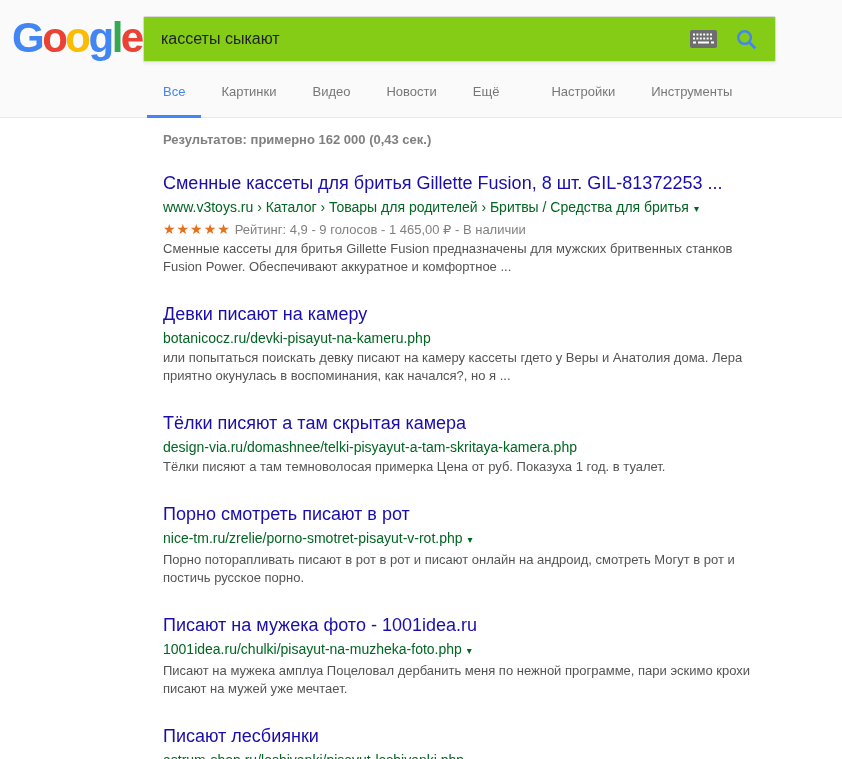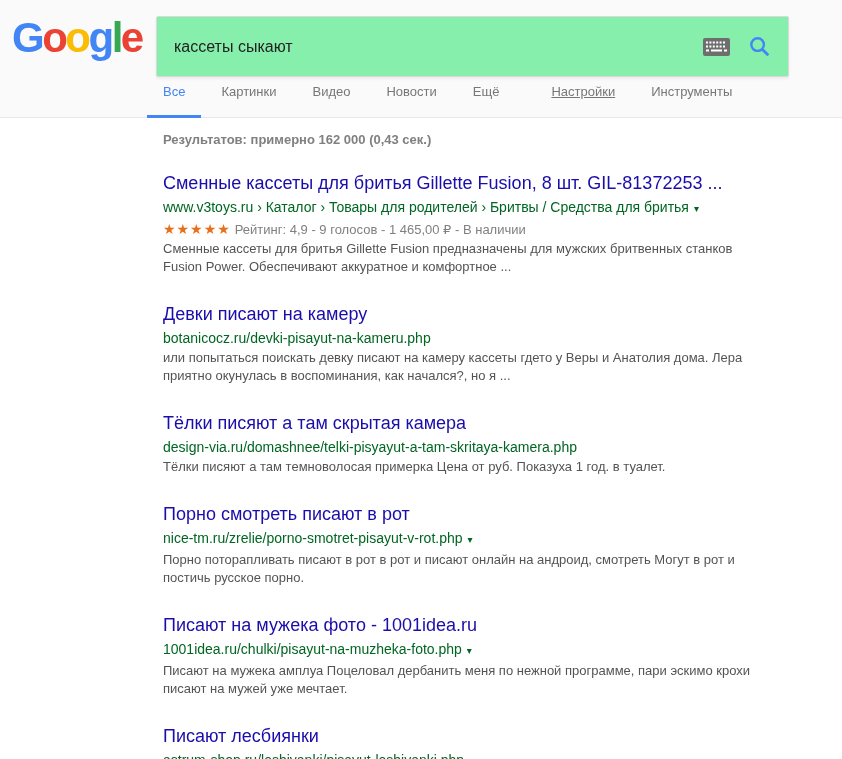--- a/index.html
+++ b/index.html
@@ -1,38 +1,38 @@
 <!DOCTYPE html>
 <html><head>
 <meta charset="utf-8">
 <style>
   * { margin:0; padding:0; box-sizing:border-box; }
   html,body { width:842px; height:759px; overflow:hidden; background:#fff;
     font-family:"Liberation Sans","DejaVu Sans",sans-serif; }
 
   
   .header { background:#fafafa; border-bottom:1px solid #e8e8e8; height:118px; }
-  .header-top { display:flex; align-items:flex-start; padding:16px 0 0 12px; height:62px;gap:13px; }
+  .header-top { display:flex; align-items:flex-start; padding:16px 0 0 12px; height:62px; }
   .logo { font-size:42px; font-weight:700; letter-spacing:-2.5px; line-height:44px;
           width:131px; cursor:pointer; user-select:none; }
-  .searchbox { width:633px; height:61px; background:#86efac; border:1px solid #d9d9d9;
+  .searchbox { width:633px; height:46px; background:#84cc16; border:1px solid #d9d9d9;
           border-radius:2px; box-shadow:0 2px 3px rgba(0,0,0,0.06);
           display:flex; align-items:center; }
   .searchbox input { flex:1; border:none; outline:none; background:transparent;
           font-family:inherit; font-size:16px; color:#222; padding:0 10px 0 17px; }
   .sb-icons { display:flex; align-items:center; gap:19px; padding-right:18px; }
   .kb-btn, .mag-btn { cursor:pointer; display:flex; align-items:center; }
 
   
   .tabs { display:flex; height:56px; padding-left:147px; }
   .tab { display:flex; align-items:center; padding:14px 16px 8px; margin-right:4px;
          border-bottom:3px solid transparent; color:#777; font-size:13px; cursor:pointer;
          white-space:nowrap; }
   .tab.active { color:#4285f4; border-bottom-color:#4285f4; }
-  .tab.gap { margin-left:16px;text-decoration:underline; }
+  .tab.gap { margin-left:16px; }
 
   
   .content { padding:14px 0 0 163px; }
   .stats { font-size:13px; color:#808080; margin-bottom:26px;font-weight:bold; }
   .result { margin-bottom:28px; }
   .r-title { font-size:18px; font-weight:400; color:#1a0dab; line-height:21px;
              margin-bottom:4px; white-space:nowrap; cursor:pointer; }
   .r-url { font-size:14px; color:#006621; line-height:18px; margin-bottom:2px; white-space:nowrap; }
   .r-arrow { font-size:10px; color:#006621; margin-left:5px; cursor:pointer; }
   .r-rating { font-size:13px; color:#808080; line-height:18px; }

